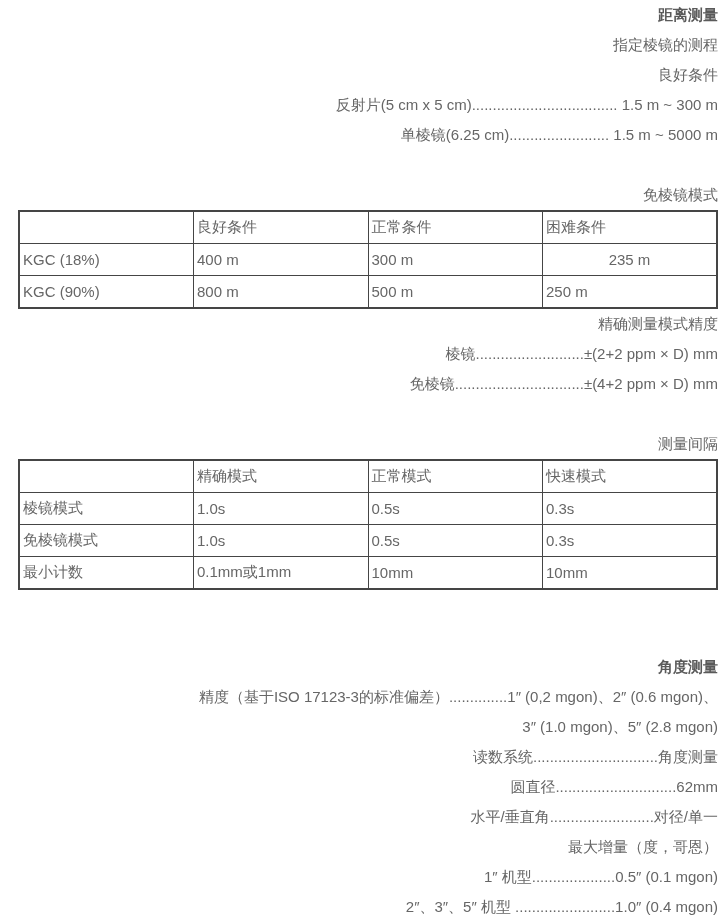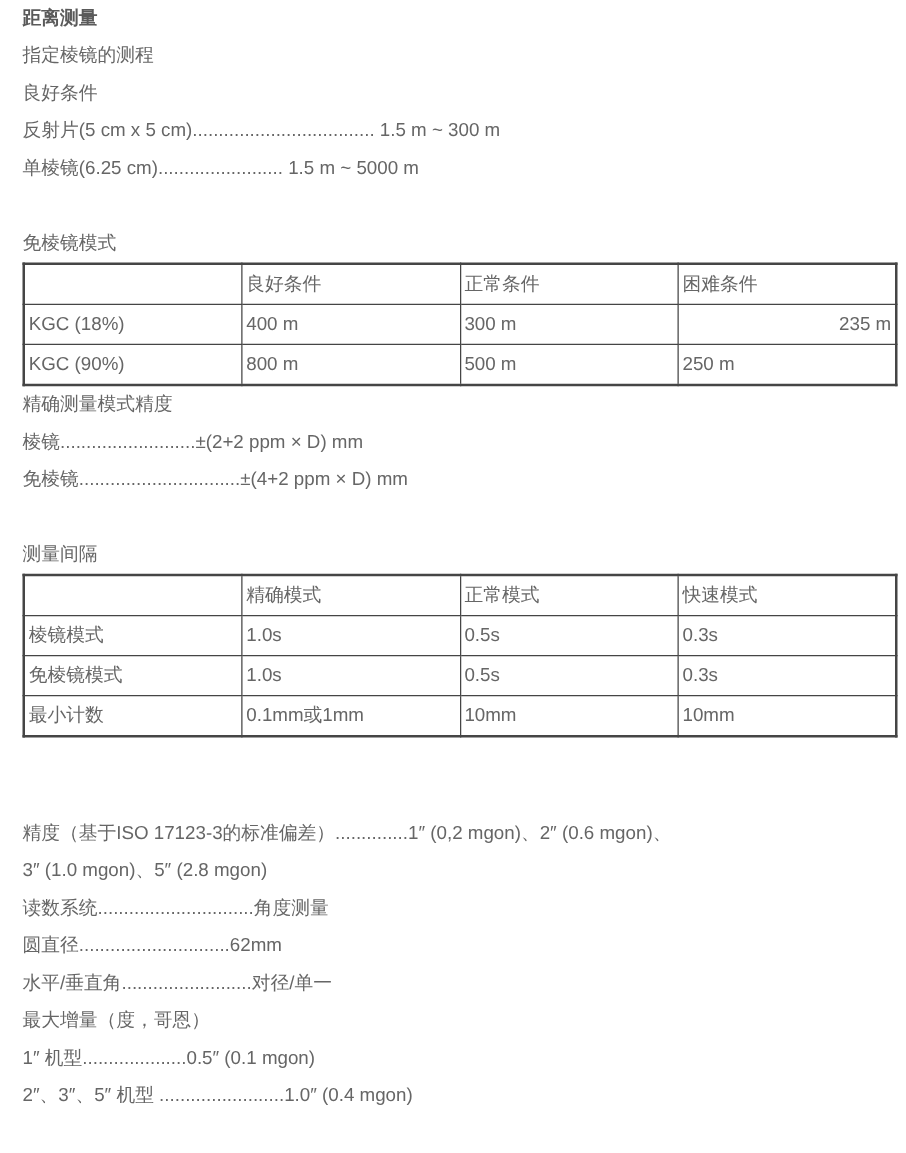--- a/index.html
+++ b/index.html
@@ -17,20 +17,21 @@
   }
   .doc {
     padding-left: 18px;
     padding-right: 7px;
   }
   p.line {
     margin: 0;
     height: 30px;
     line-height: 30px;
     white-space: pre;
+    text-align: right;
   }
   p.bold-heading {
     font-weight: bold;
     color: #5a5a5a;
   }
   .spacer-30 { height: 30px; }
   .spacer-62 { height: 62px; }
   table.spec {
     border-collapse: collapse;
     table-layout: fixed;
@@ -42,21 +43,21 @@
     height: 31px;
     padding: 0 3px;
     font-weight: normal;
     font-size: 15px;
     color: #666666;
     text-align: left;
     vertical-align: middle;
     overflow: hidden;
     white-space: nowrap;
   }
-  table.spec td.center { text-align: right; }
+  table.spec td.center { text-align: center; }
 </style>
 </head>
 <body>
 
 <div class="doc">
 
   <p class="line bold-heading">距离测量</p>
   <p class="line">指定棱镜的测程</p>
   <p class="line">良好条件</p>
   <p class="line">反射片(5 cm x 5 cm)................................... 1.5 m ~ 300 m</p>
@@ -121,20 +122,21 @@
       <td>最小计数</td>
       <td>0.1mm或1mm</td>
       <td>10mm</td>
       <td>10mm</td>
     </tr>
   </tbody>
     </table>
 
   <div class="spacer-62"></div>
 
+  <p class="line bold-heading">角度测量</p>
   <p class="line">精度（基于ISO 17123-3的标准偏差）..............1″ (0,2 mgon)、2″ (0.6 mgon)、</p>
   <p class="line">3″ (1.0 mgon)、5″ (2.8 mgon)</p>
   <p class="line">读数系统..............................角度测量</p>
   <p class="line">圆直径.............................62mm</p>
   <p class="line">水平/垂直角.........................对径/单一</p>
   <p class="line">最大增量（度，哥恩）</p>
   <p class="line">1″ 机型....................0.5″ (0.1 mgon)</p>
   <p class="line">2″、3″、5″ 机型 ........................1.0″ (0.4 mgon)</p>
 
 </div>

